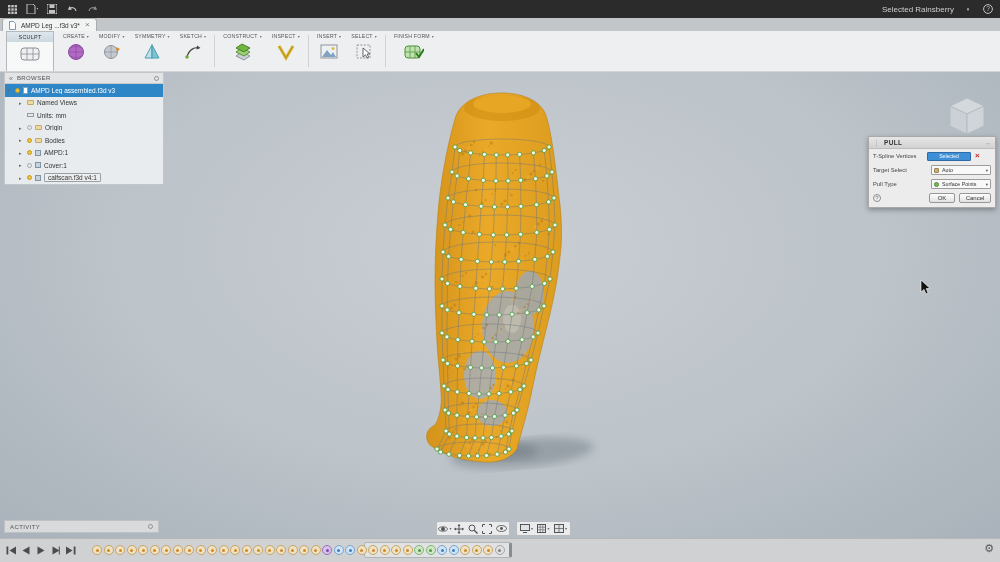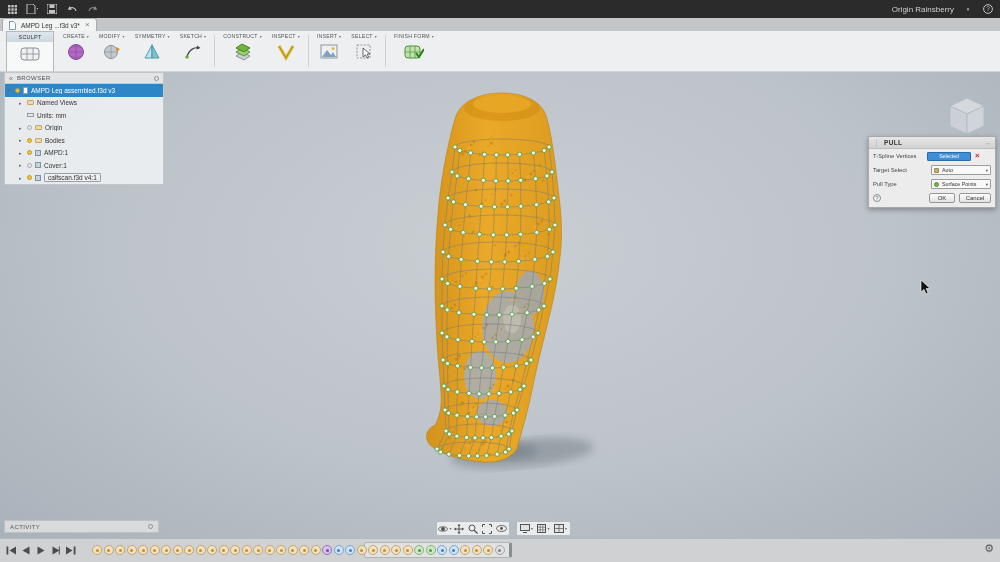--- a/index.html
+++ b/index.html
@@ -149,21 +149,21 @@
           </svg>
       </span>
       <span class="tb-icon">
         <svg width="11" height="9">
             <path d="M9 4 a4 4 0 0 0 -7 2" fill="none" stroke="#8a8a8a" stroke-width="1.2"></path>
             <path d="M8.5 1 L10 5 6 4.4 Z" fill="#8a8a8a"></path>
           </svg>
       </span>
     </div>
     <div class="tb-right">
-      <span class="tb-user">Origin Rainsberry</span>
+      <span class="tb-user">Selected Rainsberry</span>
       <span class="tb-icon" style="font-size:5px;">▾</span>
       <span class="tb-icon">
         <svg width="10" height="10">
             <circle cx="5" cy="5" r="4.4" fill="none" stroke="#c4c4c4"></circle>
             <text x="5" y="7.4" font-size="6.5" fill="#c4c4c4" text-anchor="middle" font-family="Liberation Sans, sans-serif">?</text>
           </svg>
       </span>
     </div>
   </div>
 

